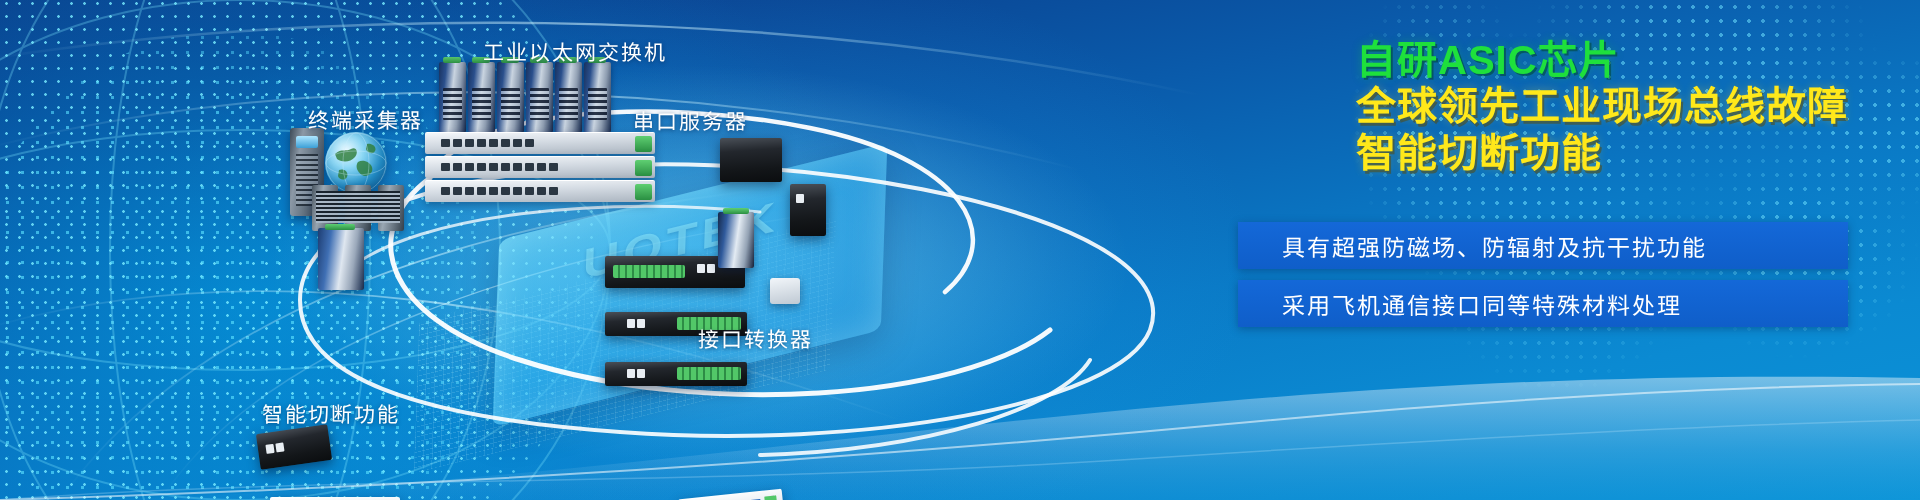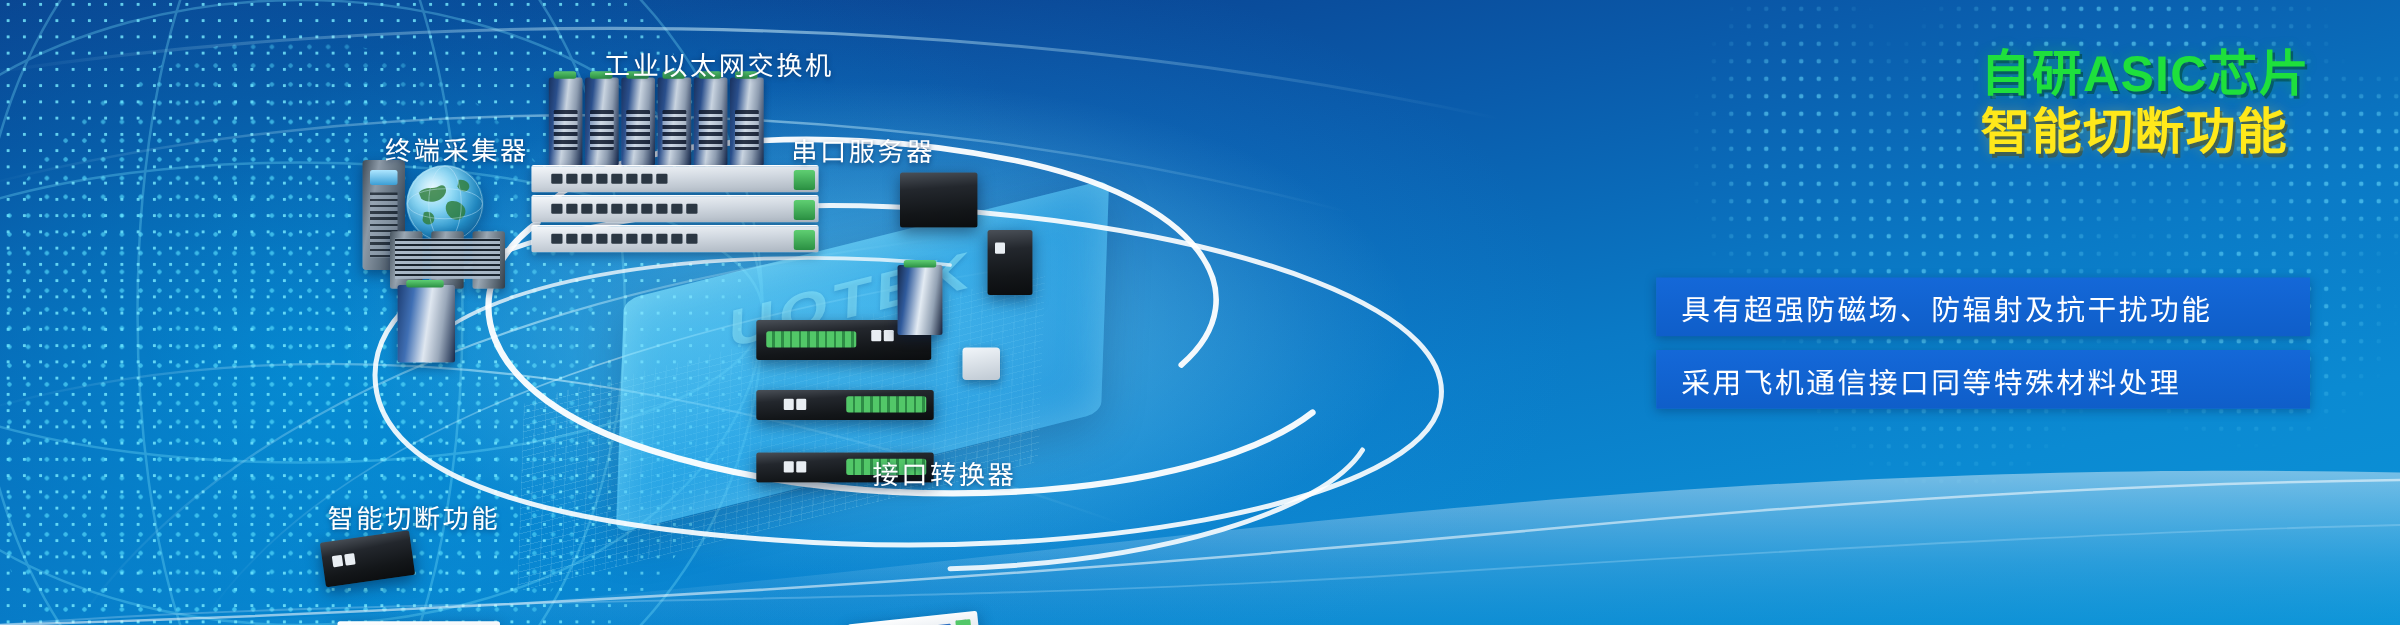--- a/index.html
+++ b/index.html
@@ -156,24 +156,24 @@
     font-size:40px;font-weight:700;color:#1ee03c;letter-spacing:1px;line-height:1.12;
     text-shadow:2px 2px 0 rgba(0,60,25,.45), 0 0 10px rgba(20,200,60,.35);
   }
   .hl-yellow{
     font-size:40px;font-weight:700;color:#ffe81a;letter-spacing:1px;line-height:1.18;
     text-shadow:2px 3px 0 rgba(90,70,0,.5), 0 0 10px rgba(255,225,30,.3);
   }
 
   .feature-list{position:absolute;right:72px;top:222px;display:flex;flex-direction:column;gap:11px;align-items:flex-end;}
   .feature{
-    width:523px;height:47px;display:flex;align-items:center;
+    width:610px;height:47px;display:flex;align-items:center;
     background:linear-gradient(180deg,#1468d8 0%,#0f5ec9 100%);
     color:#ffffff;font-size:23px;letter-spacing:2px;
-    padding-left:20px;
+    padding-left:44px;
     box-shadow:0 2px 8px rgba(0,30,75,.35);
   }
 </style>
 </head>
 <body>
 
 <div class="banner">
 
   <div class="globe"></div>
   <div class="globe-dense"></div>
@@ -382,24 +382,25 @@
   </div>
   <div class="dev whtbox" style="left:680px;top:240px;width:104px;height:42px;transform:rotate(-6deg);">
     <span class="bluebar" style="left:8px;top:8px;width:74px;height:13px;"></span>
 
     <span style="position:absolute;right:6px;top:6px;width:12px;height:28px;border-radius:1px;
        background:repeating-linear-gradient(180deg,#52c768 0 5px,#2d8c45 5px 7px);display:block;"></span>
   </div>
 
   <div class="dev" style="left:770px;top:278px;width:30px;height:26px;border-radius:3px;
        background:linear-gradient(170deg,#f2f6fa,#bfc9d3);box-shadow:0 3px 8px rgba(0,20,50,.4);"></div>
-  <div class="dev-label" style="left:698px;top:323px;margin-top:40px;">接口转换器</div>
+  <div class="dev-label" style="left:698px;top:323px;">接口转换器</div>
 
   <div class="headline">
     <div class="hl-green">自研ASIC芯片</div>
+    <div class="hl-yellow">全球领先工业现场总线故障</div>
     <div class="hl-yellow">智能切断功能</div>
   </div>
 
   <div class="feature-list">
     <div class="feature">具有超强防磁场、防辐射及抗干扰功能</div>
     <div class="feature">采用飞机通信接口同等特殊材料处理</div>
   </div>
 
 </div>
 

